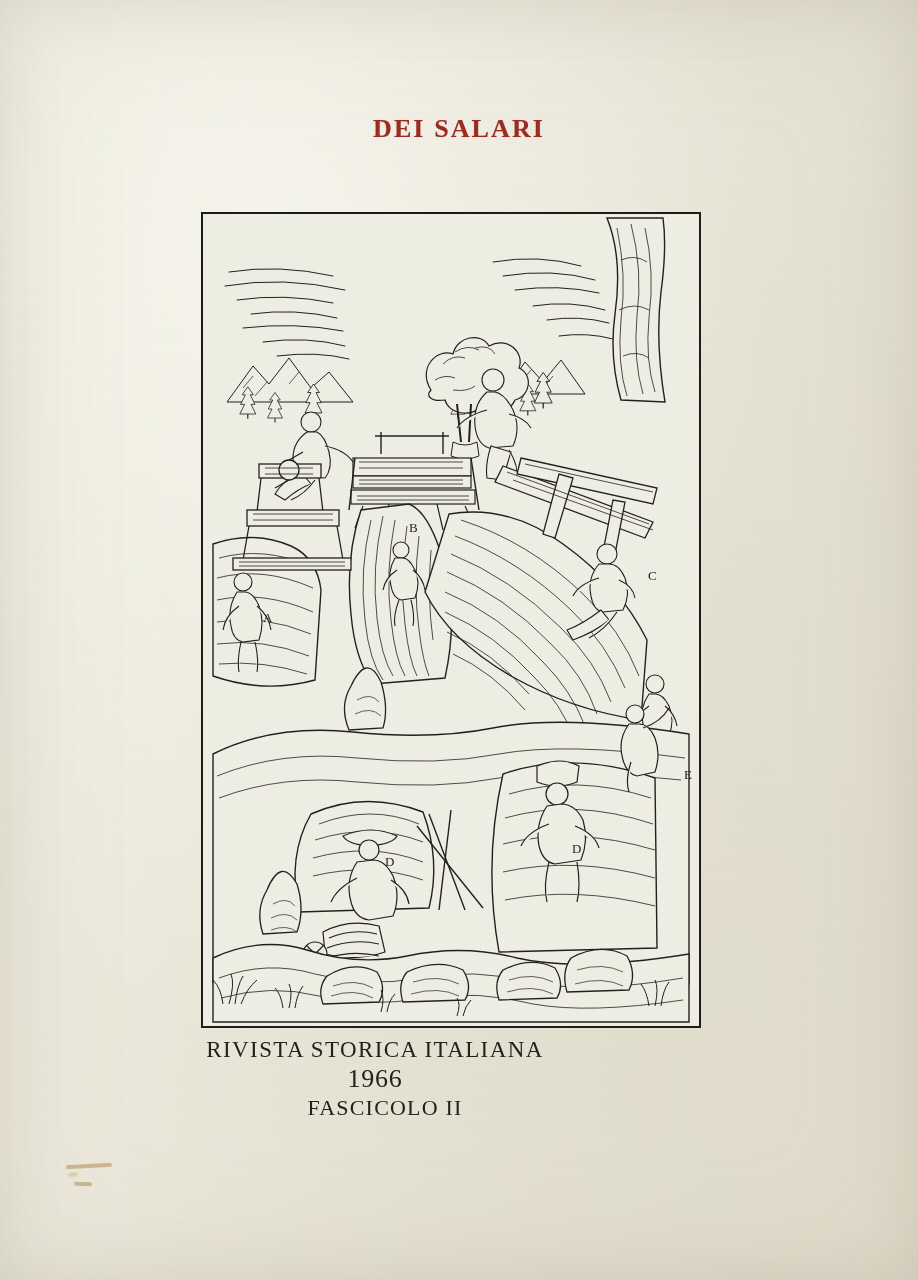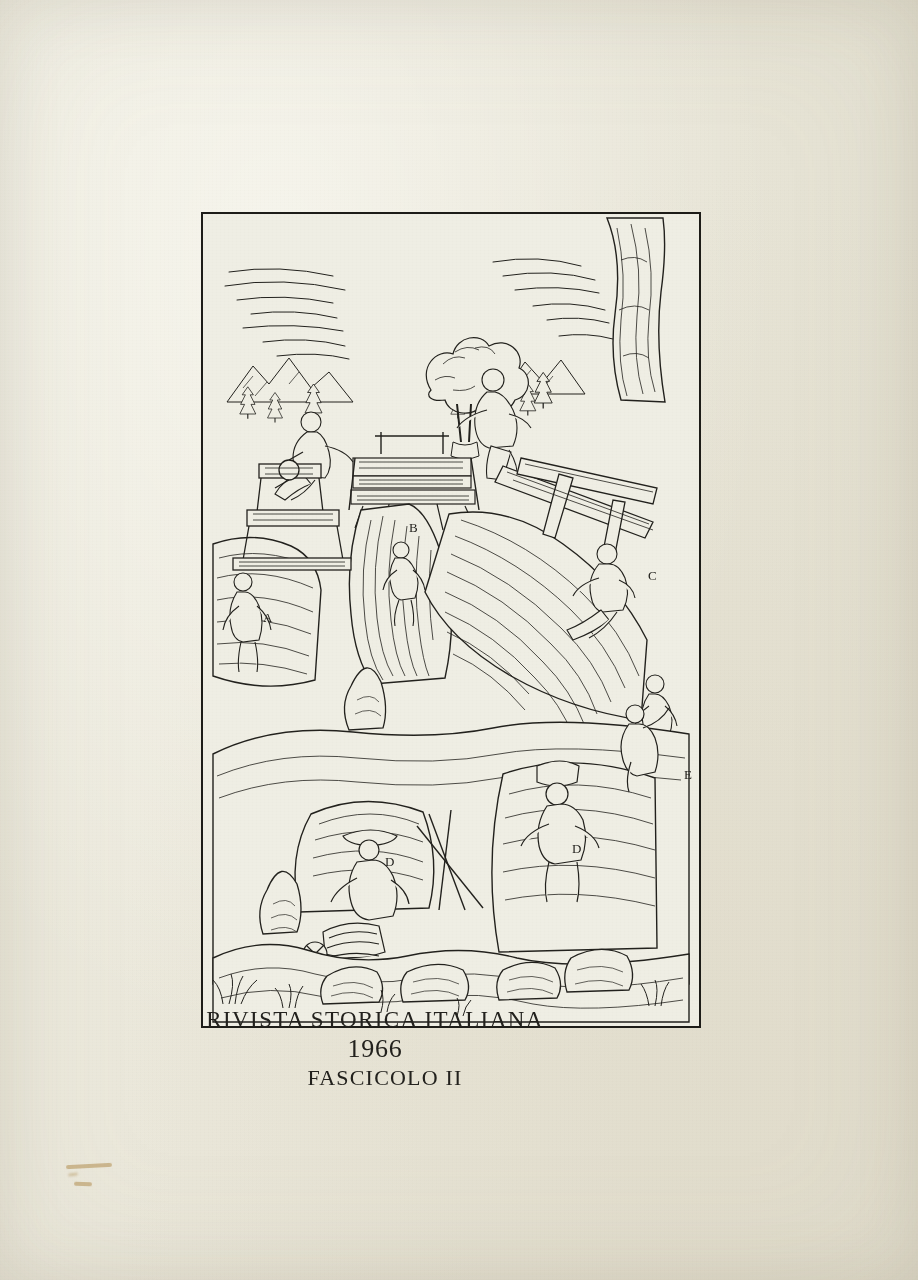--- a/index.html
+++ b/index.html
@@ -71,21 +71,21 @@
     height: 812px;
     border: 2px solid #1d1c18;
     background: #efeee4;
     overflow: hidden;
   }
   #plate-svg { display: block; width: 100%; height: 100%; }
 
   
   #caption {
     position: absolute;
-    top: 1005px;
+    top: 1035px;
     left: 0;
     width: 750px;
     text-align: center;
     color: #22211d;
   }
   .caption-line-1 {
     font-size: 23px;
     letter-spacing: 1.4px;
     line-height: 30px;
   }
@@ -119,20 +119,21 @@
   #pencil-mark .s1 { left: 2px;  top: 4px;  width: 46px; height: 4px; transform: rotate(-3deg); filter: blur(.6px); }
   #pencil-mark .s2 { left: 10px; top: 22px; width: 18px; height: 4px; transform: rotate(2deg);  filter: blur(.6px); }
   #pencil-mark .s3 { left: 4px;  top: 13px; width: 10px; height: 3px; transform: rotate(-8deg); filter: blur(.8px); opacity:.5;}
 </style>
 </head>
 <body>
 
 <div id="page">
 
   <div id="title-block">
+    <div class="title-line">DEI SALARI</div>
   </div>
 
   <div id="plate-frame">
     <svg id="plate-svg" viewBox="0 0 496 812" preserveAspectRatio="none" xmlns="http://www.w3.org/2000/svg">
       <defs>
 
         <pattern id="hatchA" width="6" height="6" patternUnits="userSpaceOnUse" patternTransform="rotate(35)">
           <line x1="0" y1="0" x2="0" y2="6" stroke="#22211d" stroke-width="1"></line>
         </pattern>
         <pattern id="hatchB" width="5" height="5" patternUnits="userSpaceOnUse" patternTransform="rotate(-30)">

